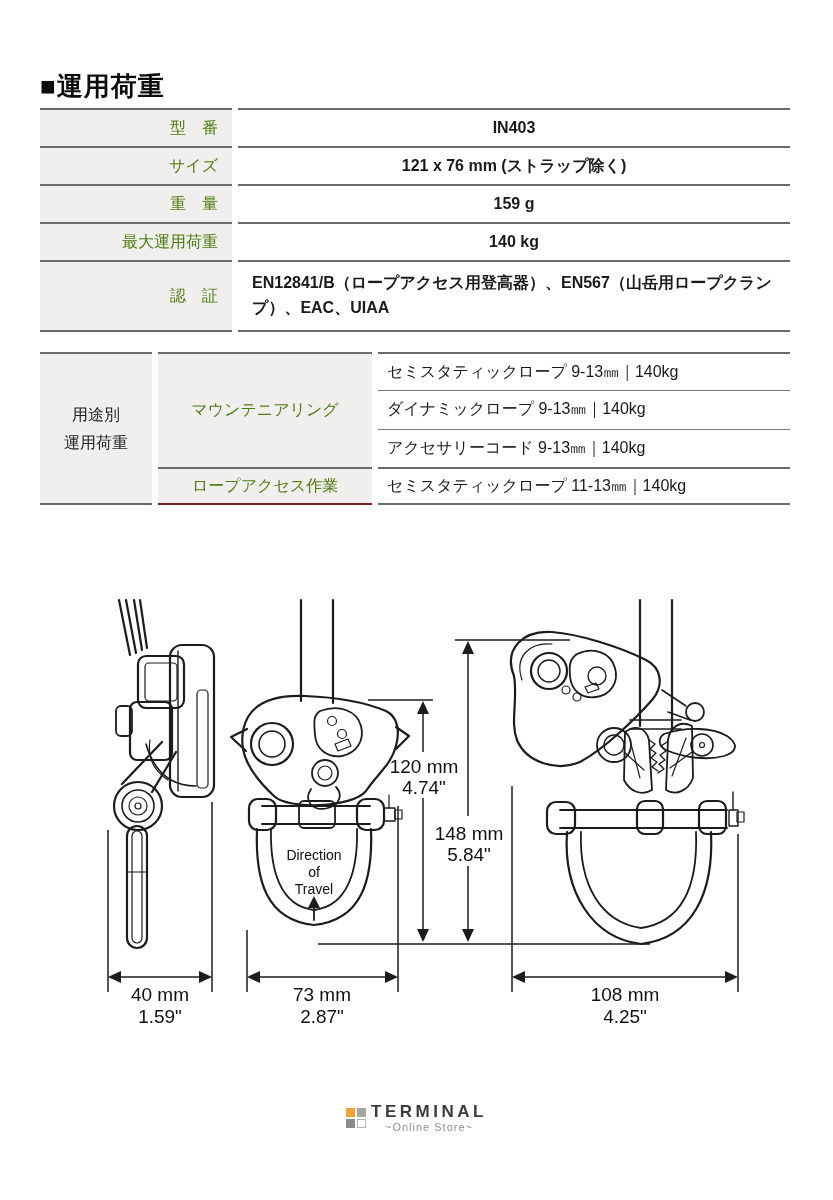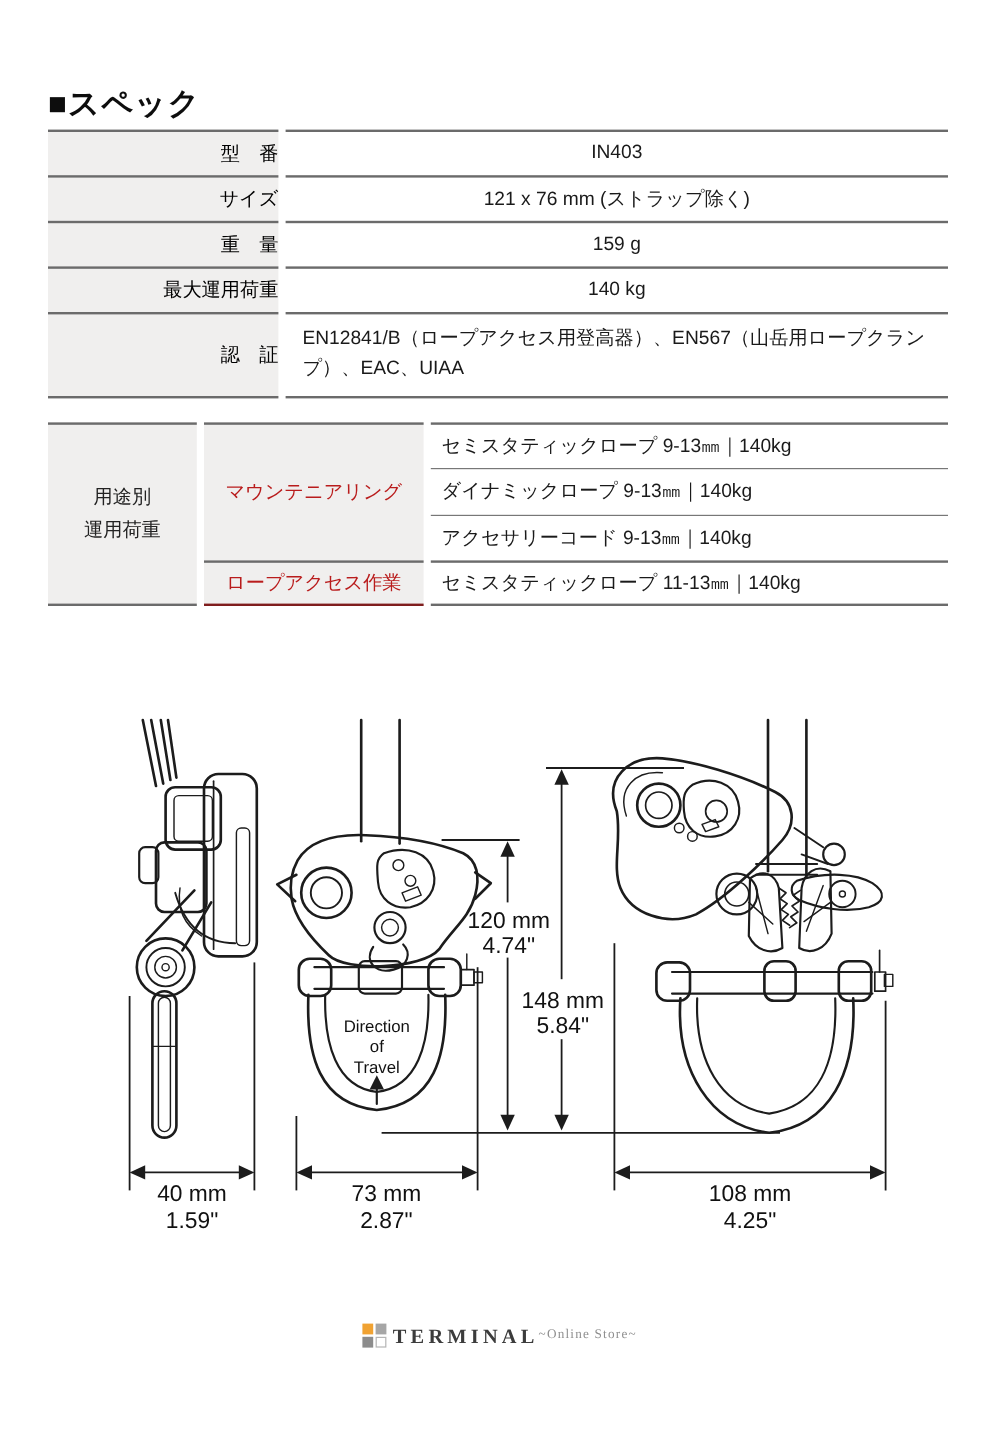--- a/index.html
+++ b/index.html
@@ -7,33 +7,33 @@
         font-family:"Liberation Sans","DejaVu Sans",sans-serif;color:#1a1a1a;}
 
   
   .title{position:absolute;left:40px;top:52px;font-size:26px;font-weight:700;color:#0d0d0d;letter-spacing:1px;}
 
   
   .t1{position:absolute;left:40px;top:108px;width:750px;display:flex;flex-direction:column;}
   .t1-row{display:flex;}
   .t1 .cell{box-sizing:border-box;border-top:2px solid #6b6b6b;min-height:38px;display:flex;align-items:center;font-size:16px;}
   .t1-row:last-child .cell{border-bottom:2px solid #6b6b6b;}
-  .t1-label{width:192px;background:#f0efee;justify-content:flex-end;color:#000000;}
-  .t1-value{flex:1;margin-left:6px;justify-content:center;text-align:center;}
+  .t1-label{width:192px;background:#f0efee;justify-content:flex-end;padding-right:14px;color:#4d7c0f;}
+  .t1-value{flex:1;margin-left:6px;justify-content:center;text-align:center;font-weight:bold;}
   .t1-row.tall .cell{min-height:72px;}
   .t1-row.tall .t1-value{justify-content:flex-start;text-align:left;padding:8px 14px;line-height:1.55;}
 
   
   .t2{position:absolute;left:40px;top:352px;width:750px;display:flex;font-size:16px;}
-  .t2-col1{box-sizing:border-box;width:124px;background:#f0efee;border-top:2px solid #6b6b6b;border-bottom:2px solid #6b6b6b;
+  .t2-col1{box-sizing:border-box;width:112px;background:#f0efee;border-top:2px solid #6b6b6b;border-bottom:2px solid #6b6b6b;
            display:flex;flex-direction:column;align-items:center;justify-content:center;line-height:1.7;color:#222;}
   .t2-main{flex:1;margin-left:6px;display:flex;flex-direction:column;}
   .t2-group{display:flex;}
-  .t2-cat{box-sizing:border-box;width:183px;background:#f0efee;display:flex;align-items:center;justify-content:center;
-          border-top:2px solid #6b6b6b;color:#b91c1c;}
+  .t2-cat{box-sizing:border-box;width:214px;background:#f0efee;display:flex;align-items:center;justify-content:center;
+          border-top:2px solid #6b6b6b;color:#4d7c0f;}
   .t2-group:last-child .t2-cat{border-bottom:2px solid #7f1d1d;}
   .t2-items{flex:1;margin-left:6px;display:flex;flex-direction:column;}
   .t2-item{box-sizing:border-box;height:38.33px;display:flex;align-items:center;padding-left:9px;border-top:1px solid #777;}
   .t2-group .t2-item:first-child{border-top:2px solid #6b6b6b;}
   .t2-group:last-child .t2-item{border-bottom:2px solid #6b6b6b;text-align:right;}
 
   
   .diagram{position:absolute;left:0;top:590px;width:833px;height:470px;}
   .ln{fill:none;stroke:#1c1c1c;stroke-linecap:round;stroke-linejoin:round;}
   .w22{stroke-width:2.2px;} .w18{stroke-width:1.8px;} .w16{stroke-width:1.6px;}
@@ -43,30 +43,30 @@
   .dim-text{font:19px "Liberation Sans","DejaVu Sans",sans-serif;fill:#111;text-anchor:middle;}
   .dir-text{font:14px "Liberation Sans","DejaVu Sans",sans-serif;fill:#111;text-anchor:middle;}
 
   
   .logo{position:absolute;left:0;top:1103px;width:833px;display:flex;justify-content:center;}
   .logo-inner{display:flex;align-items:center;}
   .logo-grid{display:grid;grid-template-columns:9px 9px;grid-template-rows:9px 9px;gap:2px;margin-right:5px;}
   .sq{width:9px;height:9px;}
   .sq-o{background:#f0a232;} .sq-g1{background:#a6a6a6;} .sq-g2{background:#8c8c8c;}
   .sq-w{background:#ffffff;border:1px solid #b5b5b5;box-sizing:border-box;}
-  .logo-text{display:flex;flex-direction:row;line-height:1;font-family:Liberation Serif, serif;}
+  .logo-text{display:flex;flex-direction:column;line-height:1;}
   .logo-name{font-size:17px;font-weight:700;letter-spacing:3.5px;color:#3c3c3c;}
   .logo-tag{font-size:11px;color:#8f8f8f;letter-spacing:1px;text-align:center;margin-top:2px;}
 </style>
 </head>
 <body>
 
 <div class="page">
 
-  <h1 class="title">■スペック</h1>
+  <h1 class="title">■運用荷重</h1>
 
   <div class="t1">
     <div class="t1-row">
       <div class="cell t1-label">型　番</div>
       <div class="cell t1-value">IN403</div>
     </div>
     <div class="t1-row">
       <div class="cell t1-label">サイズ</div>
       <div class="cell t1-value">121 x 76 mm (ストラップ除く)</div>
     </div>

